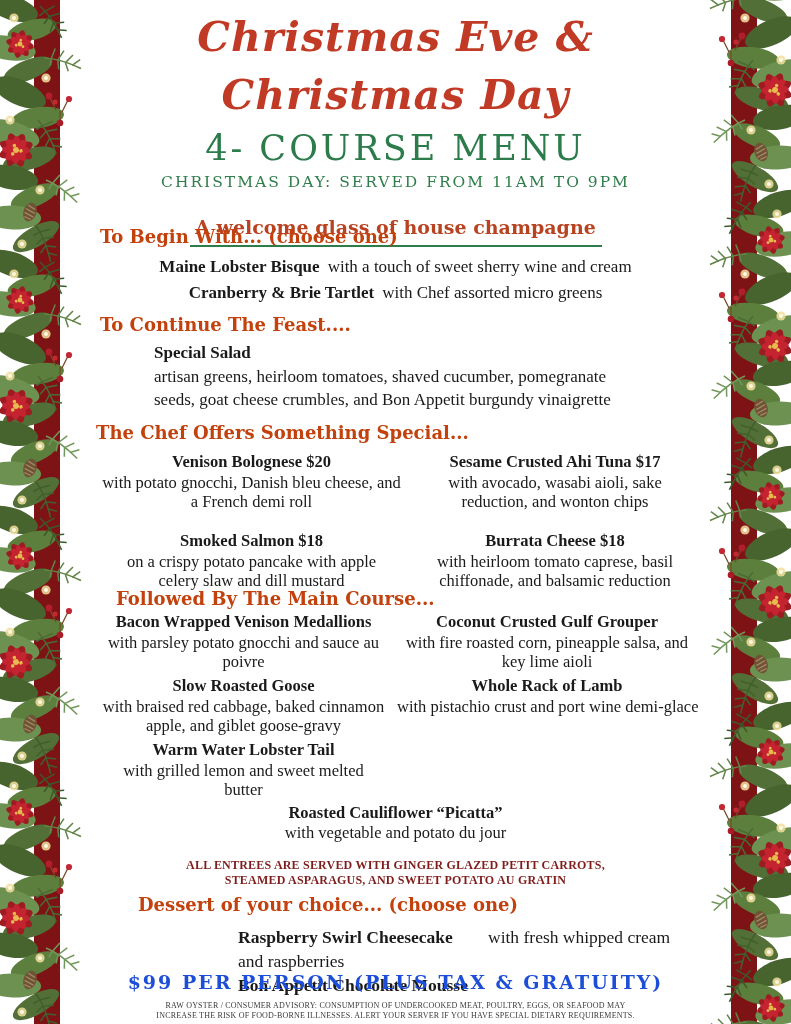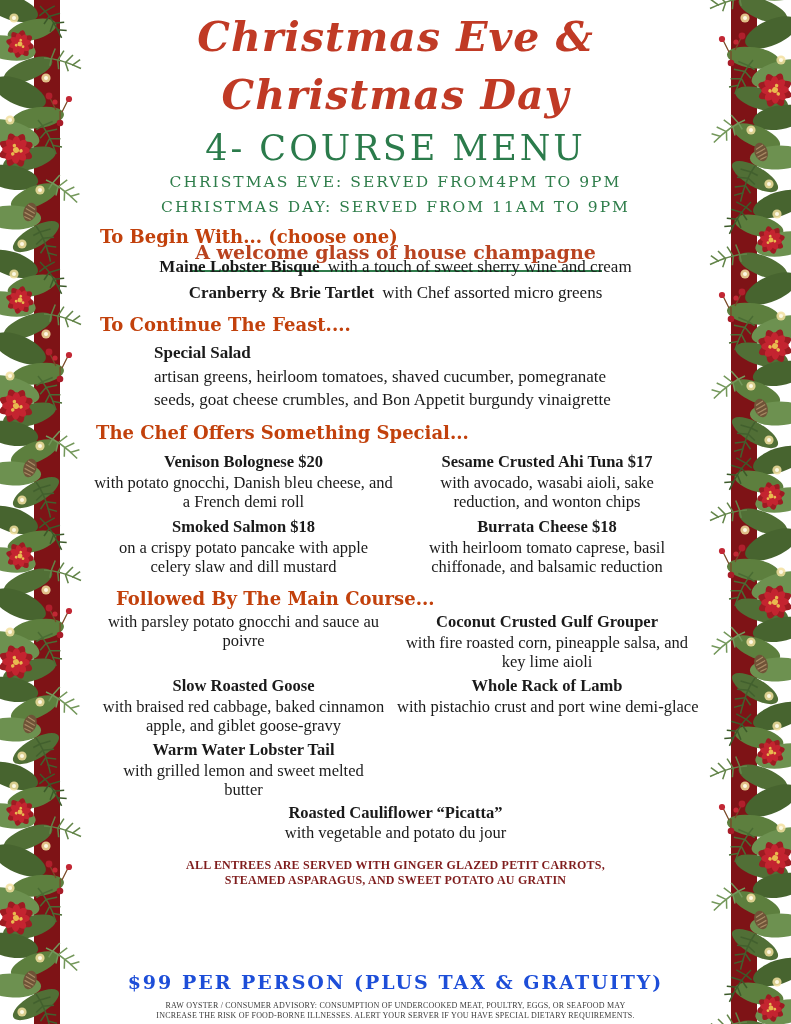--- a/index.html
+++ b/index.html
@@ -34,21 +34,21 @@
 
   .salad{margin:5px 0 0 62px;font-size:17px;}
   .salad .iname{display:block;line-height:24px;}
   .salad .idesc{display:block;line-height:23px;}
 
   .two-col{display:grid;grid-template-columns:303px 304px;margin-top:8px;}
   .cell{text-align:center;padding:0 2px;}
   .cell .iname{display:block;font-size:16.5px;line-height:20px;margin-bottom:1px;}
   .cell .isub{display:block;font-size:16.5px;line-height:19px;}
   .cell .idesc{display:block;font-size:16.5px;line-height:19px;margin:0 auto;}
-  .gap-row{row-gap:6px;}
+  .gap-row{row-gap:20px;margin-left:8px;}
   .mains-grid{row-gap:5px;margin-top:2px;}
   .nowrap{white-space:nowrap;max-width:none !important;}
 
   .center-item{text-align:center;margin-top:4px;}
   .center-item .iname{display:block;font-size:16.5px;line-height:20px;}
   .center-item .idesc{display:block;font-size:16.5px;line-height:20px;}
 
   .note{font-weight:bold;font-size:12px;line-height:14.5px;text-align:center;color:#7f1d1d;
       letter-spacing:.2px;}
 
@@ -149,21 +149,20 @@
     <use href="#unit" y="452"></use>
     <use href="#unit" y="708"></use>
     <use href="#unit" y="964"></use>
   </svg>
 
   <div class="content">
 
     <div class="sec" style="top:8px;">
       <div class="script-title">Christmas Eve &amp; Christmas Day</div>
       <div class="menu-title">4- COURSE MENU</div>
-      <div class="service">CHRISTMAS EVE: SERVED FROM4PM TO 9PM</div>
       <div class="service">CHRISTMAS DAY: SERVED FROM 11AM TO 9PM</div>
       <div class="welcome">A welcome glass of house champagne</div>
       <hr class="green-rule">
     </div>
 
     <div class="sec" style="top:226px;">
       <h2 class="heading" style="margin-left:8px;">To Begin With... (choose one)</h2>
       <div class="line-item" style="margin-top:6px;">
         <span class="iname">Maine Lobster Bisque</span><span class="idesc">with a touch of sweet sherry wine and cream</span>
       </div>
@@ -200,20 +199,21 @@
           <span class="iname">Burrata Cheese $18</span>
           <span class="idesc" style="max-width:272px;">with heirloom tomato caprese, basil chiffonade, and balsamic reduction</span>
         </div>
       </div>
     </div>
 
     <div class="sec" style="top:588px;">
       <h2 class="heading" style="margin-left:24px;">Followed By The Main Course...</h2>
       <div class="two-col mains-grid">
         <div class="cell">
+          <span class="iname">Bacon Wrapped Venison Medallions</span>
           <span class="idesc" style="max-width:285px;">with parsley potato gnocchi and sauce au poivre</span>
         </div>
         <div class="cell">
           <span class="iname">Coconut Crusted Gulf Grouper</span>
           <span class="idesc" style="max-width:305px;">with fire roasted corn, pineapple salsa, and key lime aioli</span>
         </div>
         <div class="cell">
           <span class="iname">Slow Roasted Goose</span>
           <span class="idesc" style="max-width:285px;">with braised red cabbage, baked cinnamon apple, and giblet goose-gravy</span>
         </div>
@@ -230,20 +230,29 @@
         <span class="iname">Roasted Cauliflower “Picatta”</span>
         <span class="idesc">with vegetable and potato du jour</span>
       </div>
     </div>
 
     <div class="sec" style="top:858px;">
       <div class="note">ALL ENTREES ARE SERVED WITH GINGER GLAZED PETIT CARROTS,</div>
       <div class="note">STEAMED ASPARAGUS, AND SWEET POTATO AU GRATIN</div>
     </div>
 
+    <div class="sec" style="top:894px;">
+      <h2 class="heading" style="margin-left:46px;">Dessert of your choice... (choose one)</h2>
+      <div class="dessert-row" style="margin-top:9px;">
+        <span class="dname">Raspberry Swirl Cheesecake</span><span class="idesc">with fresh whipped cream and raspberries</span>
+      </div>
+      <div class="dessert-row">
+        <span class="dname">Bon Appetit Chocolate Mousse</span>
+      </div>
+    </div>
 
     <div class="sec" style="top:969px;">
       <div class="price">$99 PER PERSON (PLUS TAX &amp; GRATUITY)</div>
     </div>
     <div class="sec" style="top:1001px;">
       <div class="advisory">RAW OYSTER / CONSUMER ADVISORY: CONSUMPTION OF UNDERCOOKED MEAT, POULTRY, EGGS, OR SEAFOOD MAY</div>
       <div class="advisory">INCREASE THE RISK OF FOOD-BORNE ILLNESSES. ALERT YOUR SERVER IF YOU HAVE SPECIAL DIETARY REQUIREMENTS.</div>
     </div>
 
   </div>

